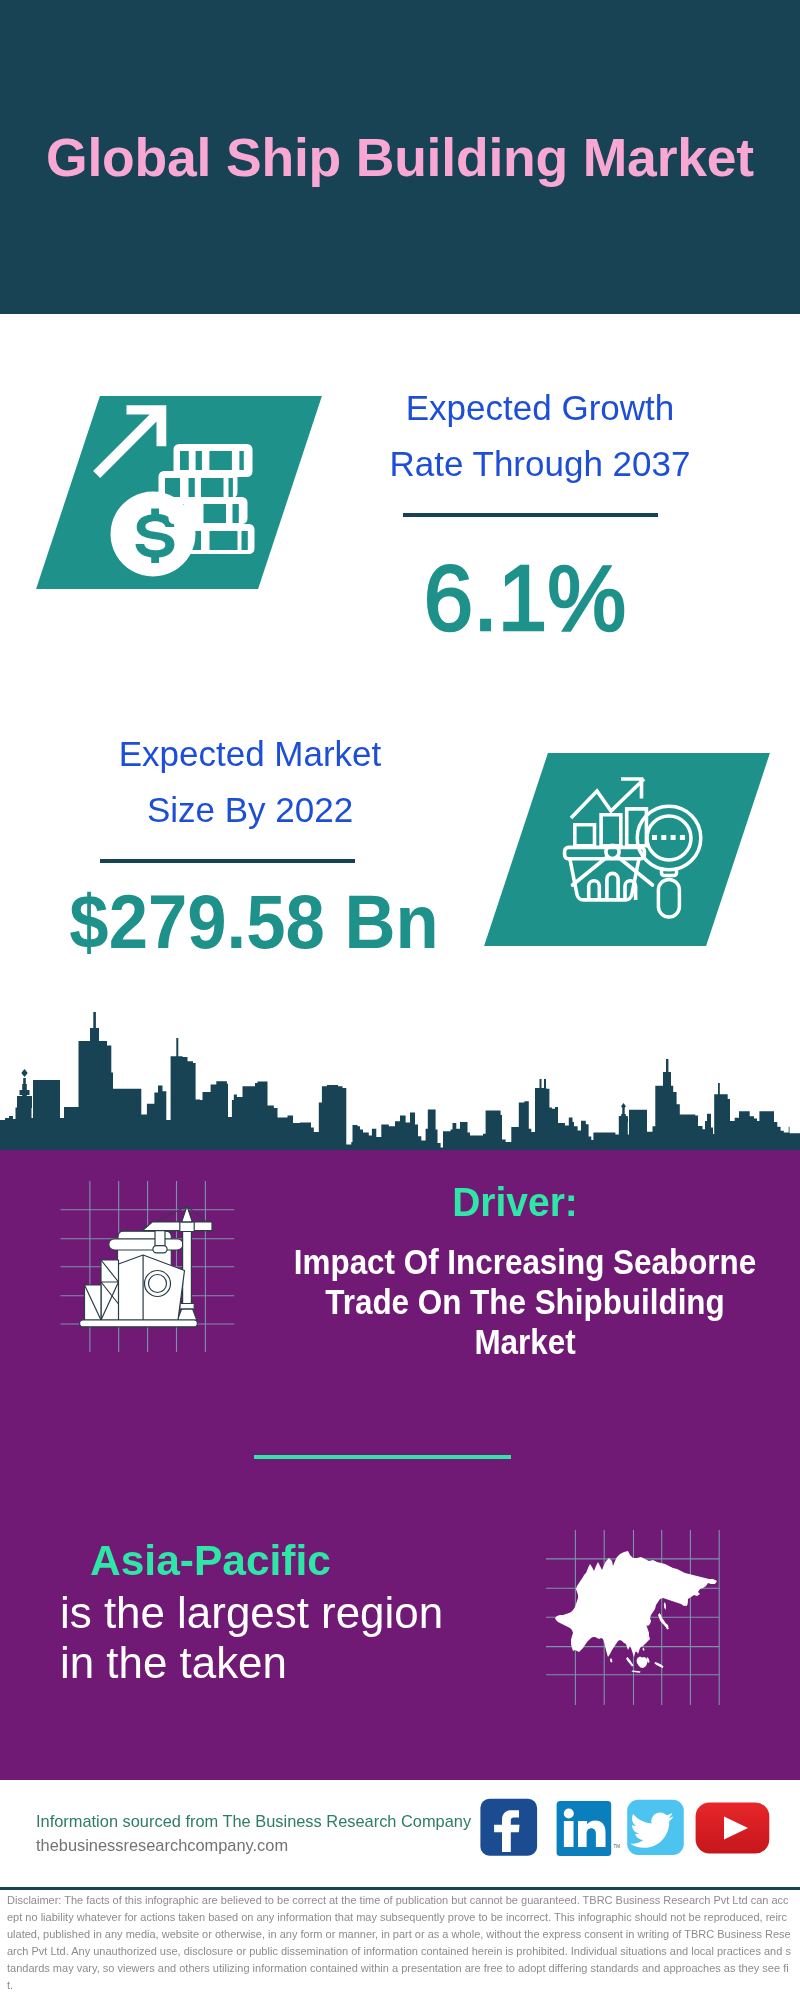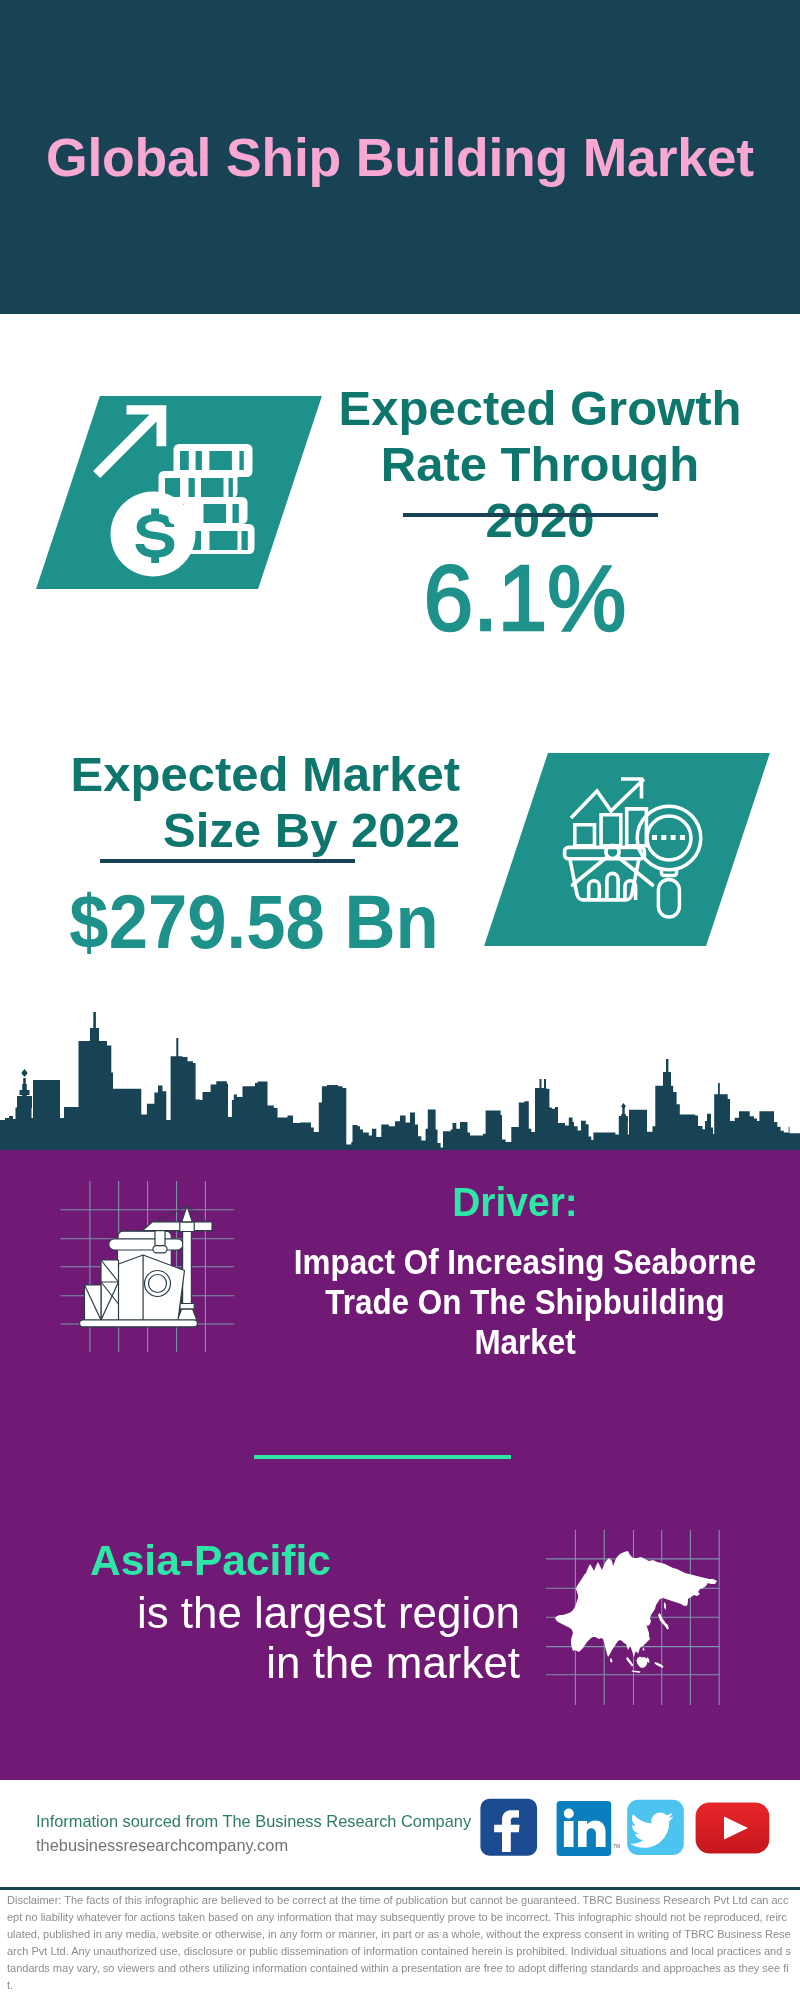--- a/index.html
+++ b/index.html
@@ -10,37 +10,37 @@
   
   .header{position:absolute;left:0;top:0;width:800px;height:314px;background:#174355;}
   .header-title{position:absolute;left:0;top:127px;width:800px;text-align:center;
     font-size:53.5px;font-weight:bold;color:#f9a8d4;letter-spacing:-0.2px;}
 
   
   .white-band{position:absolute;left:0;top:314px;width:800px;height:800px;background:#fff;}
 
   
   .para{position:absolute;background:#1E918B;transform:skewX(-18.3deg);}
-  .stat-label{font-size:49px;font-weight:bold;color:#0f766e;line-height:56px;}
+  .stat-label{font-size:35px;font-weight:normal;color:#1d4ed8;line-height:56px;}
   .stat-rule{height:4px;background:#174355;margin:0 auto;}
   .stat-value{font-size:92px;color:#1E918B;font-weight:normal;line-height:1;-webkit-text-stroke:2.6px #1E918B;}
 
   
   .dark{position:absolute;left:0;top:1148px;width:800px;height:632px;background:#701a75;}
 
   .driver-head{position:absolute;left:305px;top:34px;width:420px;text-align:center;
     font-size:41px;font-weight:bold;color:#2EE6A6;line-height:1;
     transform:scaleX(0.95);transform-origin:center top;}
   .driver-body{position:absolute;left:265px;top:94px;width:520px;text-align:center;
     font-size:35px;font-weight:bold;color:#ffffff;line-height:40px;
     transform:scaleX(0.897);transform-origin:center top;}
   .mint-rule{position:absolute;left:254px;top:307px;width:257px;height:4px;background:#2EE6A6;}
   .region-name{position:absolute;left:90px;top:392px;width:420px;text-align:left;
     font-size:42.5px;font-weight:bold;color:#2EE6A6;line-height:1;}
-  .region-sub{position:absolute;left:60px;top:440px;width:460px;text-align:right;
+  .region-sub{position:absolute;left:60px;top:440px;width:460px;text-align:left;
     font-size:43.9px;font-weight:normal;color:#ffffff;line-height:50px;}
 
   .footer{position:absolute;left:0;top:1780px;width:800px;height:216px;background:#fff;}
   .footer-rule{position:absolute;left:0;top:107px;width:800px;height:2.5px;background:#174355;}
   .src-line1{position:absolute;left:36px;top:32px;font-size:16.4px;color:#2E7D63;}
   .src-line2{position:absolute;left:36px;top:56px;font-size:16.4px;color:#737373;}
   .disclaimer{position:absolute;left:7px;top:112px;width:786px;font-size:11px;
     line-height:17px;color:#8C8C8C;word-break:break-all;}
 </style>
 </head>
@@ -69,21 +69,21 @@
                    M182 531 v19 h19 v-19 z M209.5 531 v19 h28 v-19 z M241.5 531 v19 h6.3 v-19 z" fill-rule="evenodd"></path>
         </g>
 
         <path fill-rule="evenodd" d="M153 491.5 a42.5 42.5 0 1 0 0.01 0 z
                  M151.2 508.6 h7.8 v5.5 c8.9 0.8 14.9 5.8 15.4 13 h-8.9 c-0.6 -3.6 -4.4 -5.9 -10.4 -5.9 c-5.9 0 -9.7 2.1 -9.7 5.3 c0 2.6 2.3 4.1 7.5 5 l7.7 1.3 c9.4 1.6 13.8 5.2 13.8 11.6 c0 7.2 -5.9 12.2 -15.4 13 v5.6 h-7.8 v-5.6 c-9.3 -0.9 -15.3 -5.9 -15.7 -13.3 h8.7 c0.5 3.9 4.6 6.2 11 6.2 c6.1 0 10.1 -2.1 10.1 -5.4 c0 -2.7 -2.1 -4.2 -7.2 -5.1 l-8 -1.4 c-9.1 -1.5 -13.4 -5.3 -13.4 -11.3 c0 -6.9 5.5 -11.7 14.5 -12.6 z"></path>
       </g>
     </svg>
 
     <div class="stat-label" style="position:absolute;left:330px;top:66px;width:420px;text-align:center;">
       <span>Expected Growth</span><br>
-      <span>Rate Through 2020</span>
+      <span>Rate Through 2037</span>
     </div>
     <div class="stat-rule" style="position:absolute;left:403px;top:199px;width:255px;"></div>
     <div class="stat-value" style="position:absolute;left:315px;top:238px;width:420px;text-align:center;transform:scaleX(0.965);">6.1%</div>
 
     <div class="para" style="left:516px;top:439px;width:222px;height:193px;"></div>
 
     <svg viewBox="558 772 146 150" style="position:absolute;left:558px;top:458px;width:146px;height:150px;overflow:visible;">
       <g fill="none" stroke="#ffffff" stroke-width="3.6" stroke-linecap="butt" stroke-linejoin="miter">
 
         <polyline points="571,818 597,791 611,811 644,779"></polyline>
@@ -115,21 +115,21 @@
         <path d="M658.4 890 a10.5 10.5 0 0 1 21 0 v16.5 a10.5 10.5 0 0 1 -21 0 z"></path>
       </g>
       <g fill="#ffffff">
         <rect x="652" y="835" width="5" height="5"></rect>
         <rect x="661.3" y="835" width="5" height="5"></rect>
         <rect x="670.6" y="835" width="5" height="5"></rect>
         <rect x="679.9" y="835" width="5" height="5"></rect>
       </g>
     </svg>
 
-    <div class="stat-label" style="position:absolute;left:40px;top:432px;width:420px;text-align:right;">
+    <div class="stat-label" style="position:absolute;left:40px;top:412px;width:420px;text-align:center;">
       <span>Expected Market</span><br>
       <span>Size By 2022</span>
     </div>
     <div class="stat-rule" style="position:absolute;left:100px;top:545px;width:255px;"></div>
     <div class="stat-value" style="position:absolute;left:44px;top:570px;width:420px;text-align:center;font-size:76px;font-weight:bold;transform:scaleX(0.93);-webkit-text-stroke:0;">$279.58 Bn</div>
 
   </div>
   <div class="dark">
 
     <svg viewBox="55 1175 190 185" style="position:absolute;left:55px;top:27px;width:190px;height:185px;overflow:visible;">
@@ -210,21 +210,21 @@
         <path d="M647 1657 l1.5 1.5 l1 2.5 l-0.5 2 l-1.5 -1 l-1 -2.5 z"></path>
         <path d="M641.5 1642 l1.5 1.5 l0.5 2 l-1 1 l-1.5 -1.5 z M643 1647.5 l1.2 1.2 l0.3 1.5 l-1.2 0.5 l-0.8 -1.5 z"></path>
         <path d="M641 1635.5 l1 1.5 l0.2 2 l-1 0.5 l-0.7 -1.8 z"></path>
         <path d="M635.5 1650 l1.2 0.5 l0.3 1.2 l-1.2 0.5 l-0.6 -1.2 z"></path>
         <path d="M655 1662 l3 1 l3 1.5 l2.5 2 l-1 1.5 l-3 -1.5 l-3 -1.5 l-2 -1.5 z"></path>
       </g>
     </svg>
     <div class="region-name">Asia-Pacific</div>
     <div class="region-sub">
       <span>is the largest region</span><br>
-      <span>in the market</span>
+      <span>in the taken</span>
     </div>
   </div>
   <svg viewBox="0 0 800 160" style="position:absolute;left:0;top:990px;width:800px;height:160px;">
     <g transform="translate(0,-990)" fill="#174355">
       <path d="M0 1150 V1120 H5 V1118 H9 V1116 H13 V1119 H15.5 V1107.5 H31.5 V1118 H33 V1080 H59.5 V1080 H60 V1118 H64 V1107 H78.5 V1041 H100 V1041 H107 V1045.6 H111.3 V1072.5 H113 V1088.8 H141.3 V1114.4 H146.9 V1103.8 H154.4 V1092.5 H158 V1085.6 H162.5 V1091.3 H166.3 V1120 H170.6 V1056.3 H182.5 V1056.9 H187.5 V1061.3 H193 V1063 H195.6 V1099.4 H200 V1100 H202.5 V1091.9 H210.6 V1084.4 H216.3 V1081.3 H226.9 V1083.8 H228 V1116.9 H231.9 V1100 H233.8 V1094.4 H236.9 V1096.9 H242.5 V1086.3 H255 V1083.1 H257.5 V1081.5 H267.5 V1105.6 H273.8 V1108.1 H277.5 V1117.5 H287.5 V1115.6 H293 V1123 H300 V1122.5 H311 V1127.5 H313.8 V1131.9 H318.8 V1102.5 H321.9 V1086.3 H326.9 V1085 H338 V1086.3 H342.5 V1088.1 H346.3 V1144.4 H351.3 V1141.9 H352.5 V1125 H357.5 V1126.3 H360 V1129.4 H363 V1132.5 H368.8 V1135.6 H371.9 V1128.8 H376.3 V1136.9 H381.3 V1124.4 H388.8 V1126.3 H395 V1121.3 H400 V1115.6 H405.6 V1122.5 H410 V1112.5 H415 V1124.4 H418 V1136.3 H421.3 V1140.6 H425.6 V1128.8 H427.8 V1109.4 H435.6 V1129.4 H437.5 V1143.1 H440.6 V1147.5 H443 V1131.3 H450.6 V1129.4 H452.5 V1123.1 H456.3 V1128.8 H460 V1121.9 H467.5 V1132.5 H470 V1135.6 H483 V1133.8 H485.6 V1110.6 H500.6 V1115 H502 V1139.4 H505.6 V1141.9 H511.3 V1126.9 H518.8 V1102.5 H524.4 V1101.3 H528.8 V1128.8 H531.3 V1131.9 H535 V1088.1 H546.3 V1088.8 H549.4 V1107.5 H551.9 V1108.8 H555 V1106.9 H558 V1123.1 H565 V1125.6 H568.8 V1117.5 H572.5 V1121.9 H574 V1126.3 H577.6 V1130.4 H581 V1120.8 H585.8 V1124.2 H588.6 V1136.6 H591.3 V1140 H593.4 V1132.5 H615.4 V1134.5 H618.8 V1116 H627.8 V1134.5 H629 V1109.8 H646.3 V1109.8 H647 V1131.8 H652.5 V1126.3 H655.3 V1085.7 H673.2 V1091.9 H676.6 V1104.3 H679.8 V1114.6 H695.2 V1115.4 H698 V1125.9 H702.5 V1129.2 H705 V1121.1 H707 V1113.7 H711 V1127.6 H713 V1134.1 H714.2 V1094.2 H727.7 V1099.1 H730 V1121.1 H734.7 V1117.8 H739 V1111.3 H749.7 V1116.2 H754 V1118.6 H757 V1121.1 H759.4 V1111.3 H774 V1121.9 H777.3 V1126.7 H780.6 V1130.8 H783.8 V1132.4 H788.7 V1126.7 H789.5 V1133.2 H800 V1150 Z"></path>
 
       <path d="M22.2 1084 h4.6 v12 h-4.6 z M23.2 1078 h2.6 v7 h-2.6 z M24.5 1069 l3.2 4 l-3.2 4 l-3.2 -4 z M19.5 1090 h10 v5 h-10 z M17 1096 h15 v12 h-15 z"></path>
 
       <rect x="93.3" y="1012" width="2.6" height="32"></rect>
       <rect x="90" y="1028" width="9" height="16"></rect>

